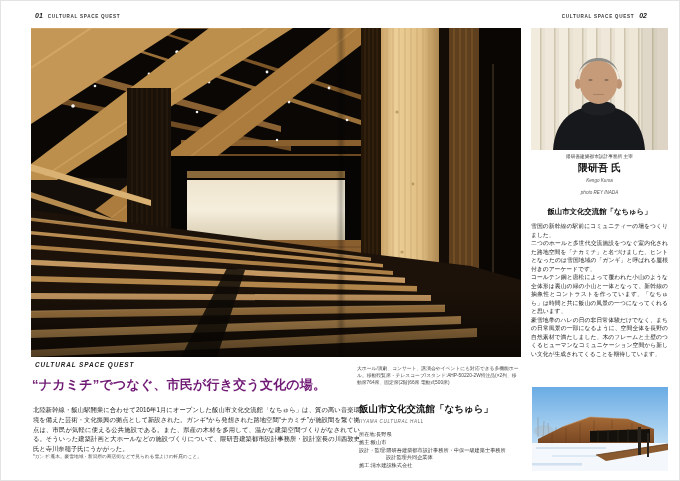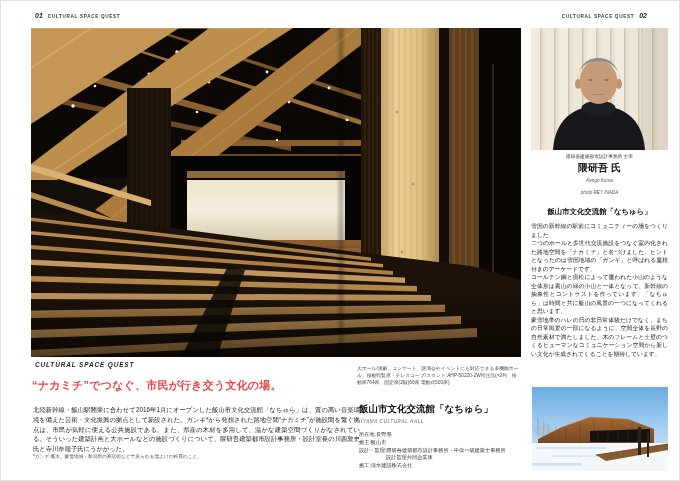--- a/index.html
+++ b/index.html
@@ -19,21 +19,21 @@
 
   
   figure{margin:0;padding:0;}
   .photo{display:block;}
   .fold{position:absolute;top:0;height:100%;width:10px;
         background:linear-gradient(90deg,rgba(0,0,0,0) 0%,rgba(0,0,0,.25) 50%,rgba(0,0,0,0) 100%);}
 
   
   .photo-caption{font-size:4.8px;line-height:7px;color:#4a4a4a;text-align:left;}
   .section-label{font-size:6.4px;font-style:italic;letter-spacing:.9px;color:#222;font-weight:600;}
-  .headline{font-size:11px;line-height:20px;font-weight:800;letter-spacing:.2px;color:#ef4444;}
+  .headline{font-size:13px;line-height:20px;font-weight:800;letter-spacing:.2px;color:#701a75;}
   .lead{font-size:6.3px;line-height:9.8px;text-align:justify;color:#1c1c1c;font-weight:500;}
   .footnote{font-size:4.7px;color:#4c4c4c;}
 
   
   .kuma-caption{text-align:center;}
   .kuma-office{font-size:4.7px;color:#333;}
   .kuma-name{font-size:10px;font-weight:700;color:#101010;margin-top:2px;}
   .kuma-en{font-size:4.6px;font-style:italic;color:#555;margin-top:2.5px;}
   .kuma-credit{font-size:4.6px;font-style:italic;color:#555;margin-top:7px;}
   .col-heading{font-size:7.4px;font-weight:700;color:#101010;text-align:center;}

